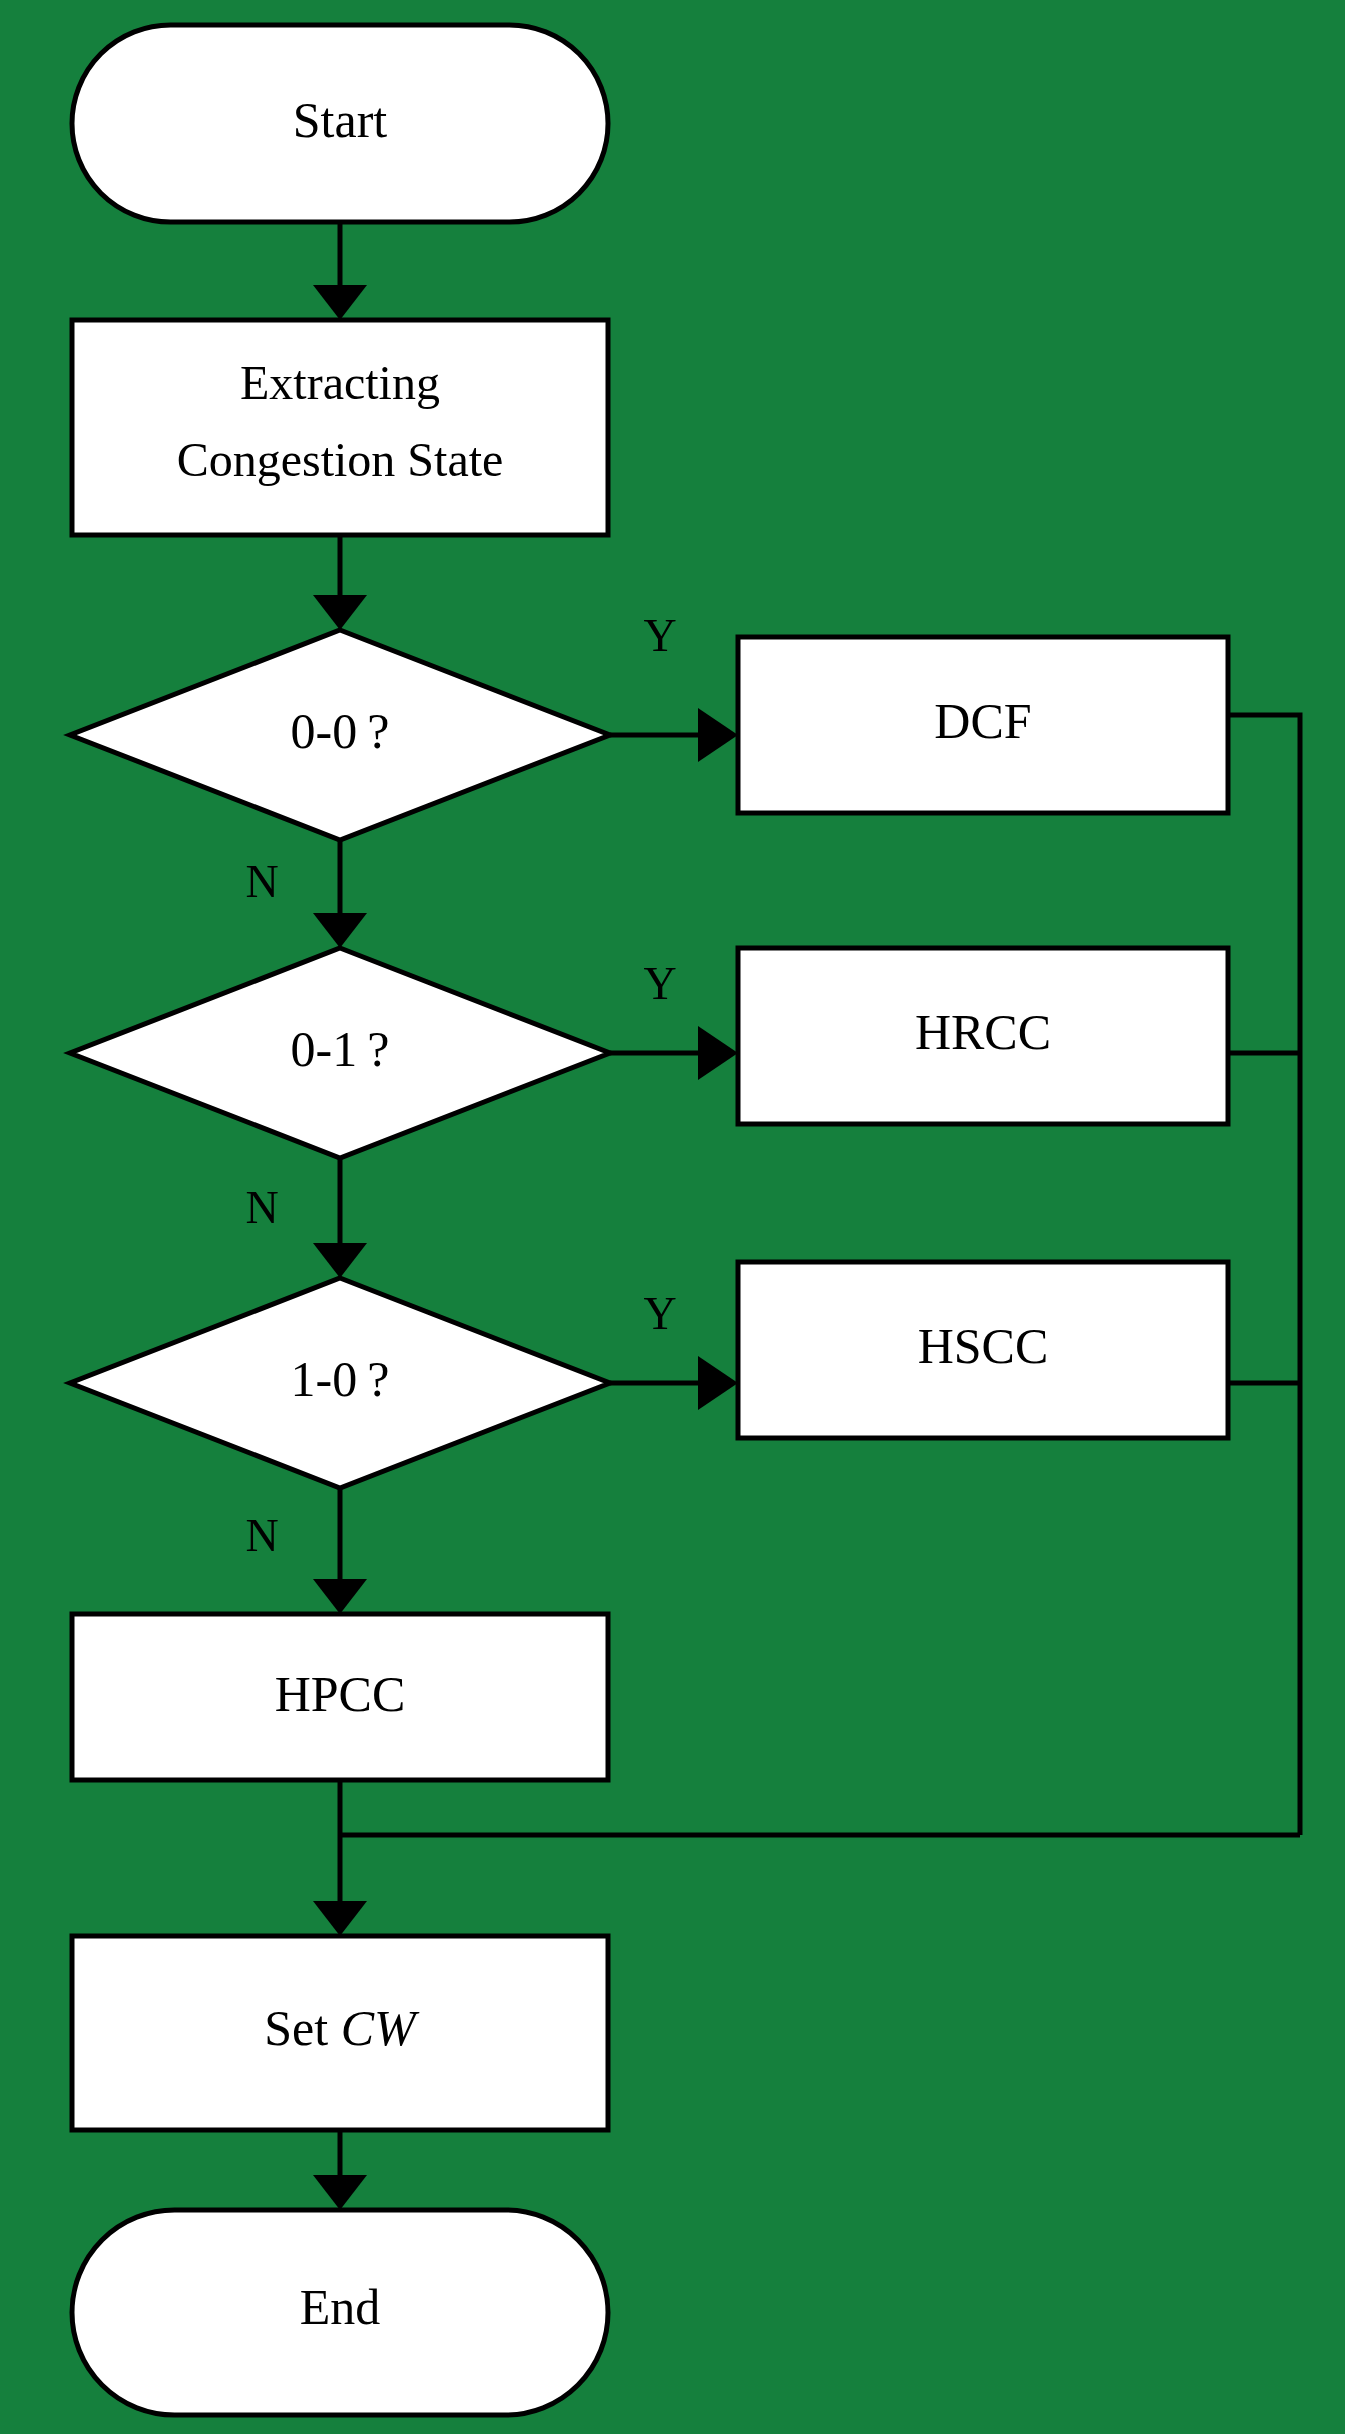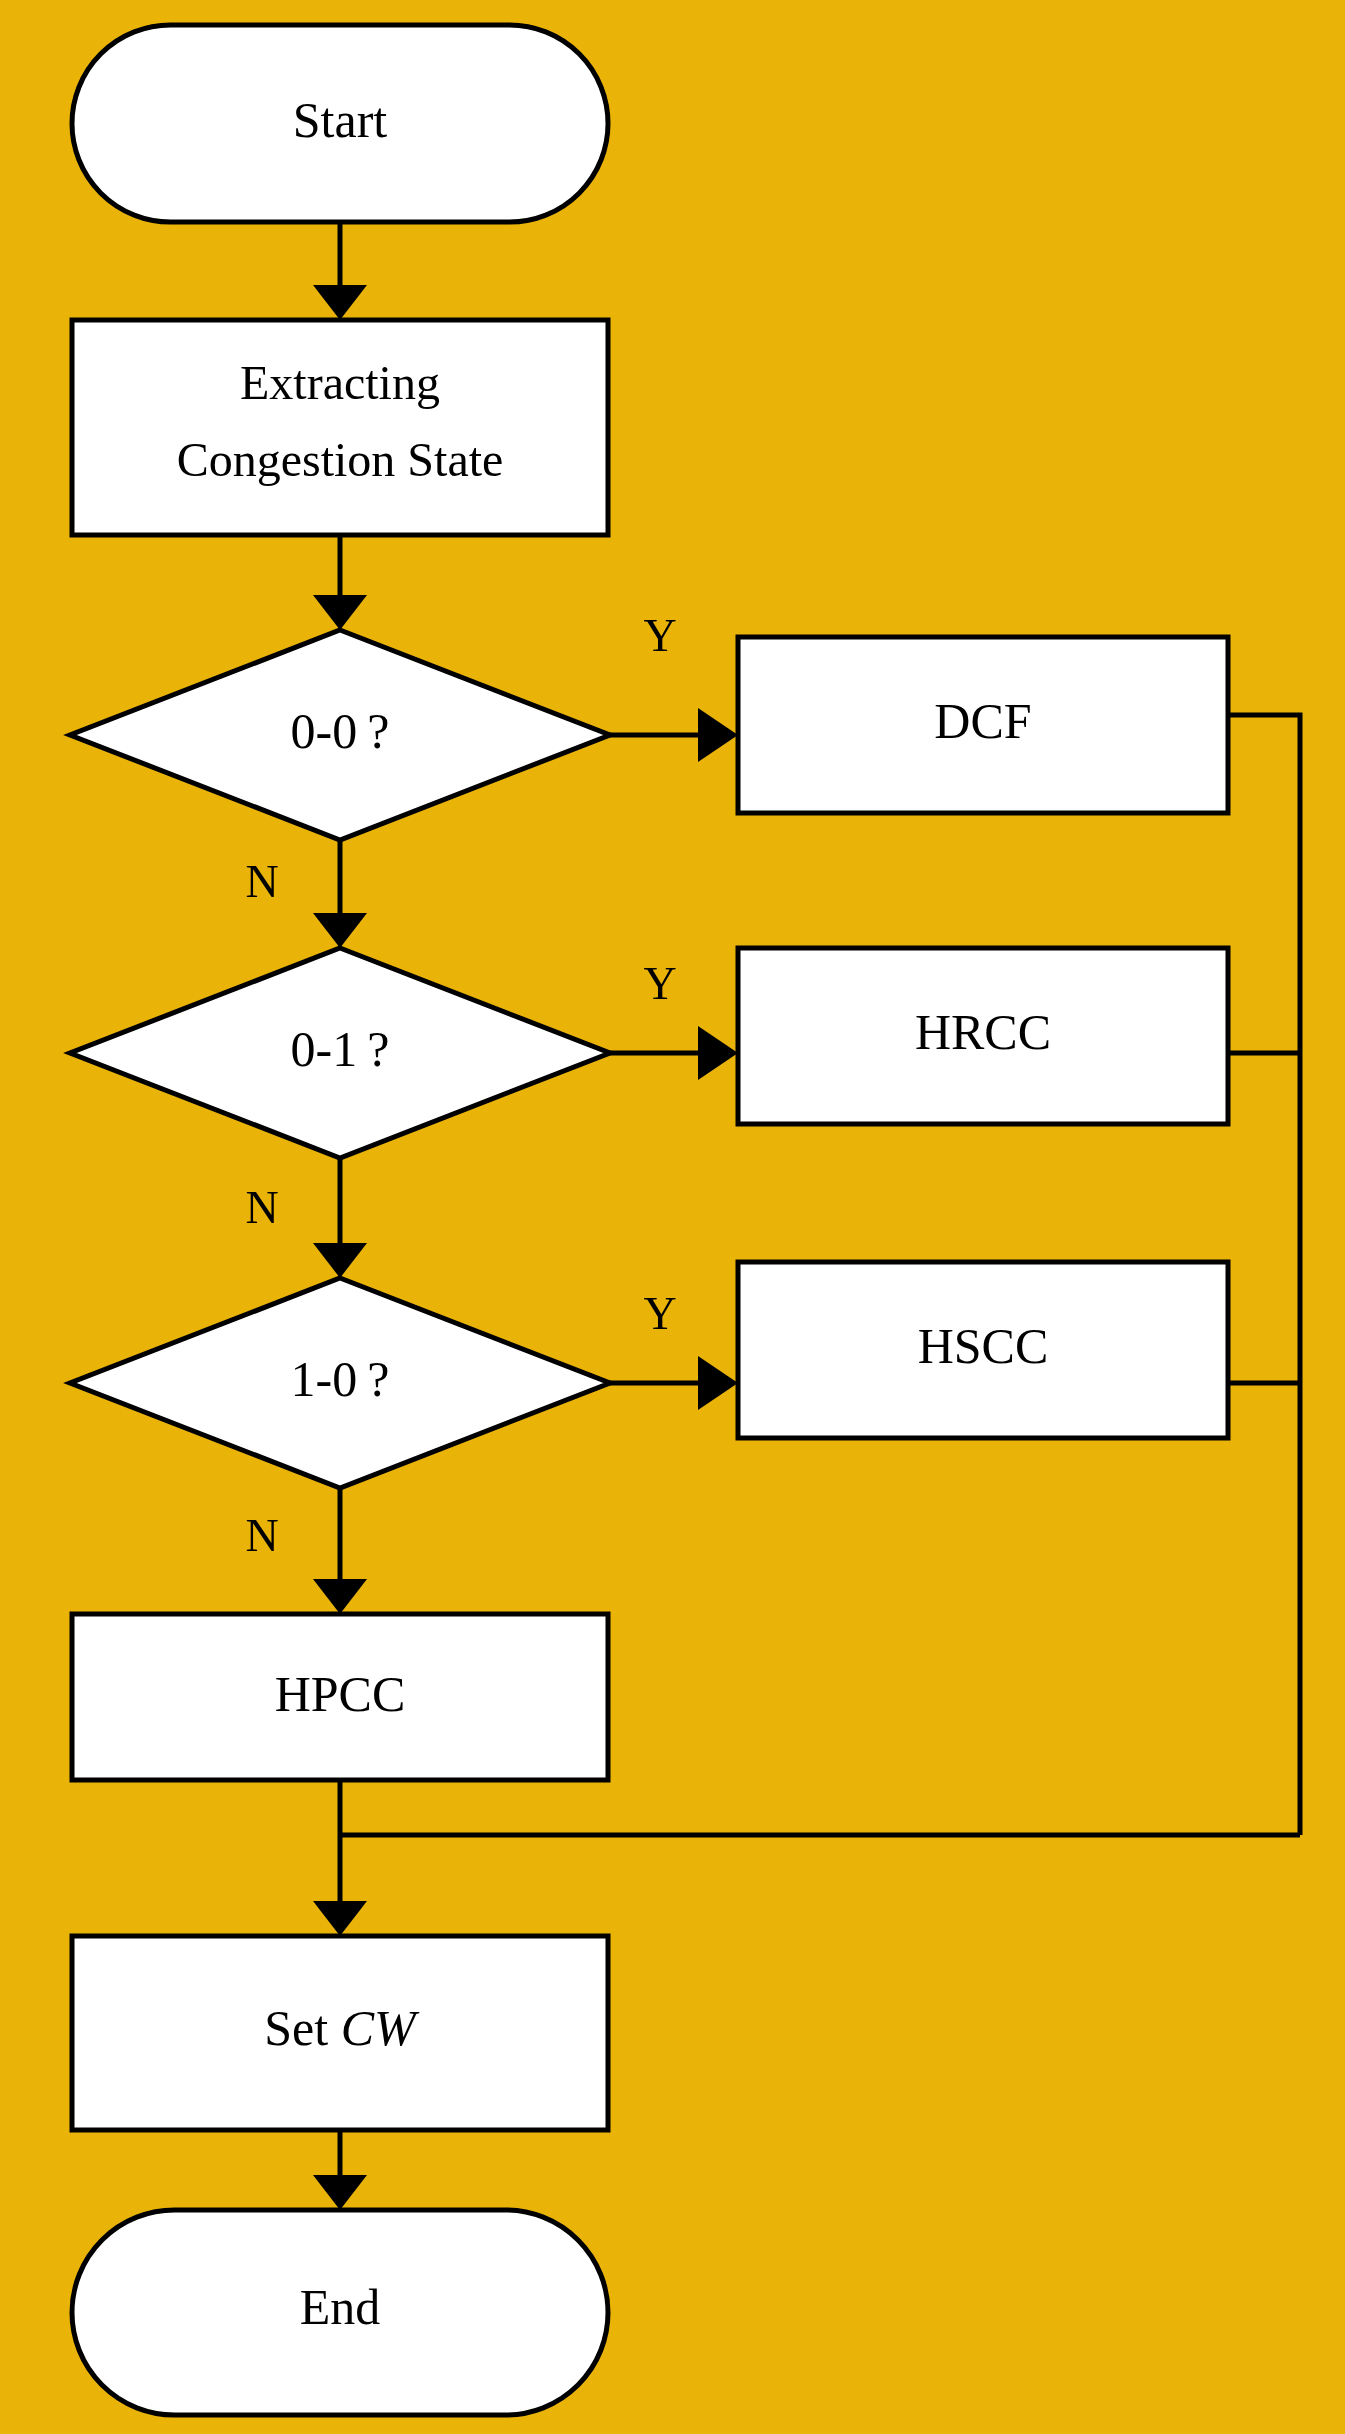--- a/index.html
+++ b/index.html
@@ -4,21 +4,21 @@
 <style>
   html, body {
     margin: 0;
     padding: 0;
     background: #ffffff;
   }
   #page {
     position: relative;
     width: 1345px;
     height: 2434px;
-    background: #eab308;
+    background: #15803d;
     overflow: hidden;
     font-family: "Liberation Serif", "DejaVu Serif", serif;
     text-decoration: underline;
   }
   #flow {
     display: block;
     width: 1345px;
     height: 2434px;
   }
   .shape-stroke {

